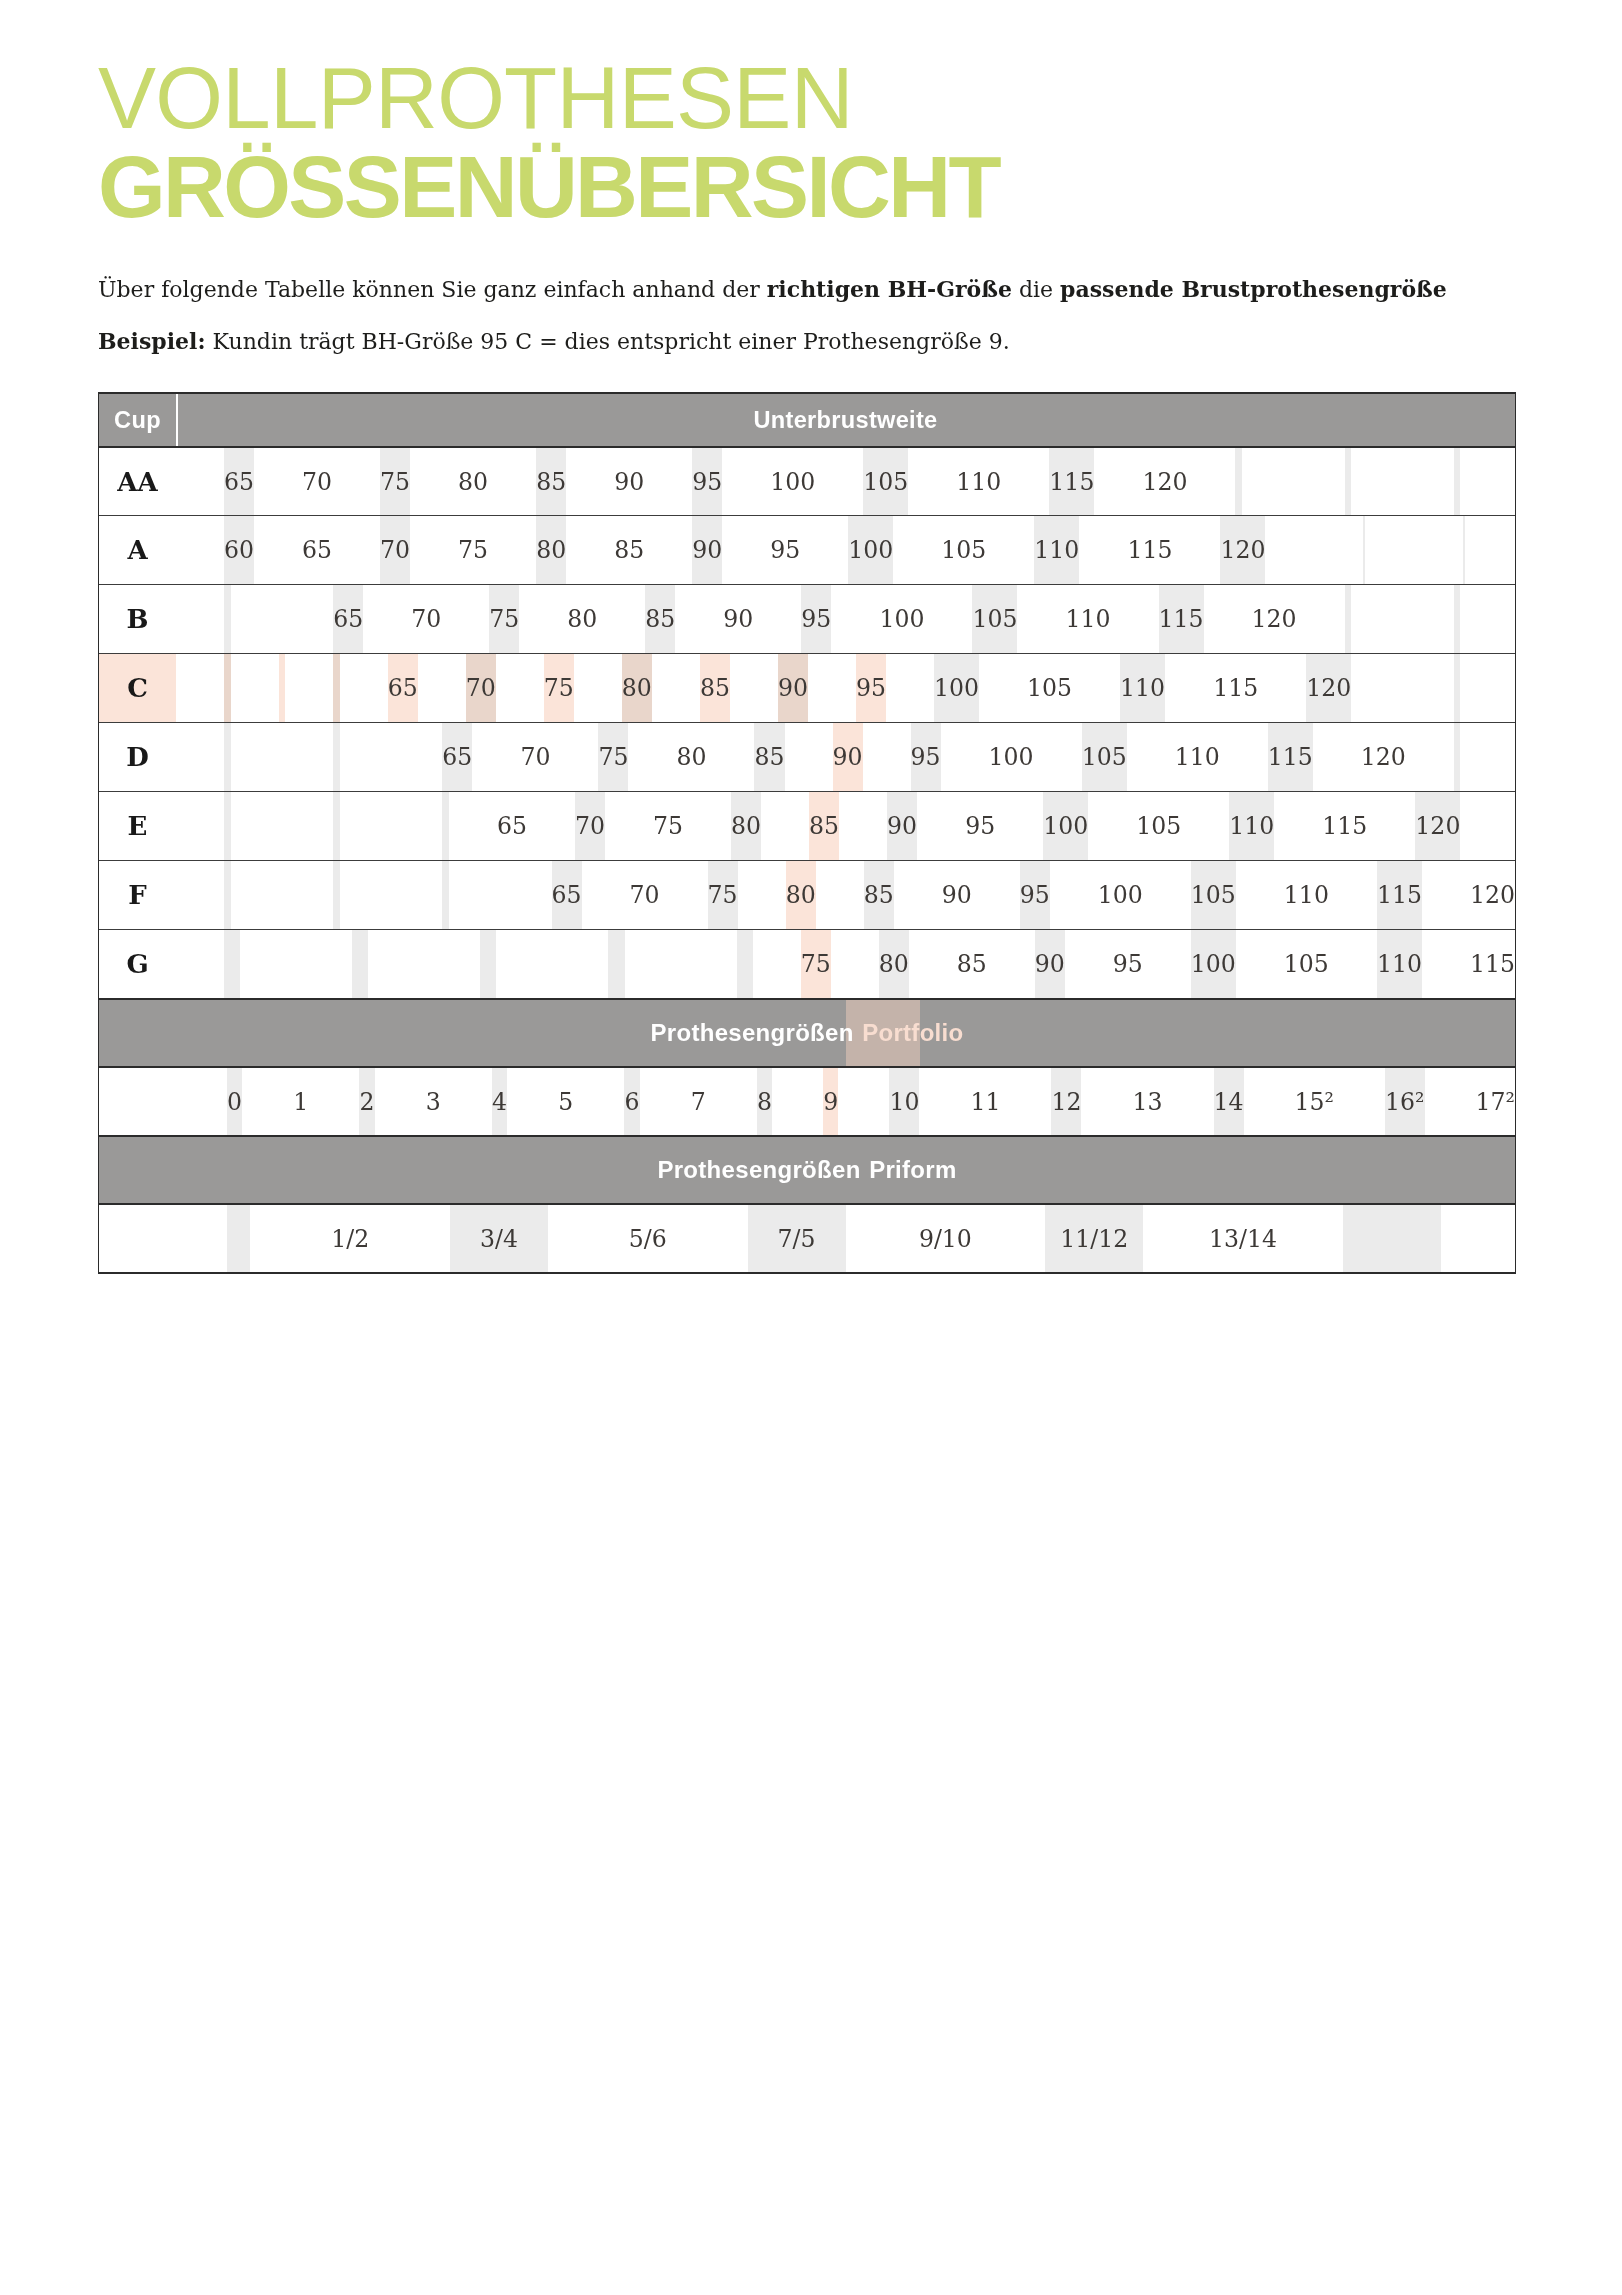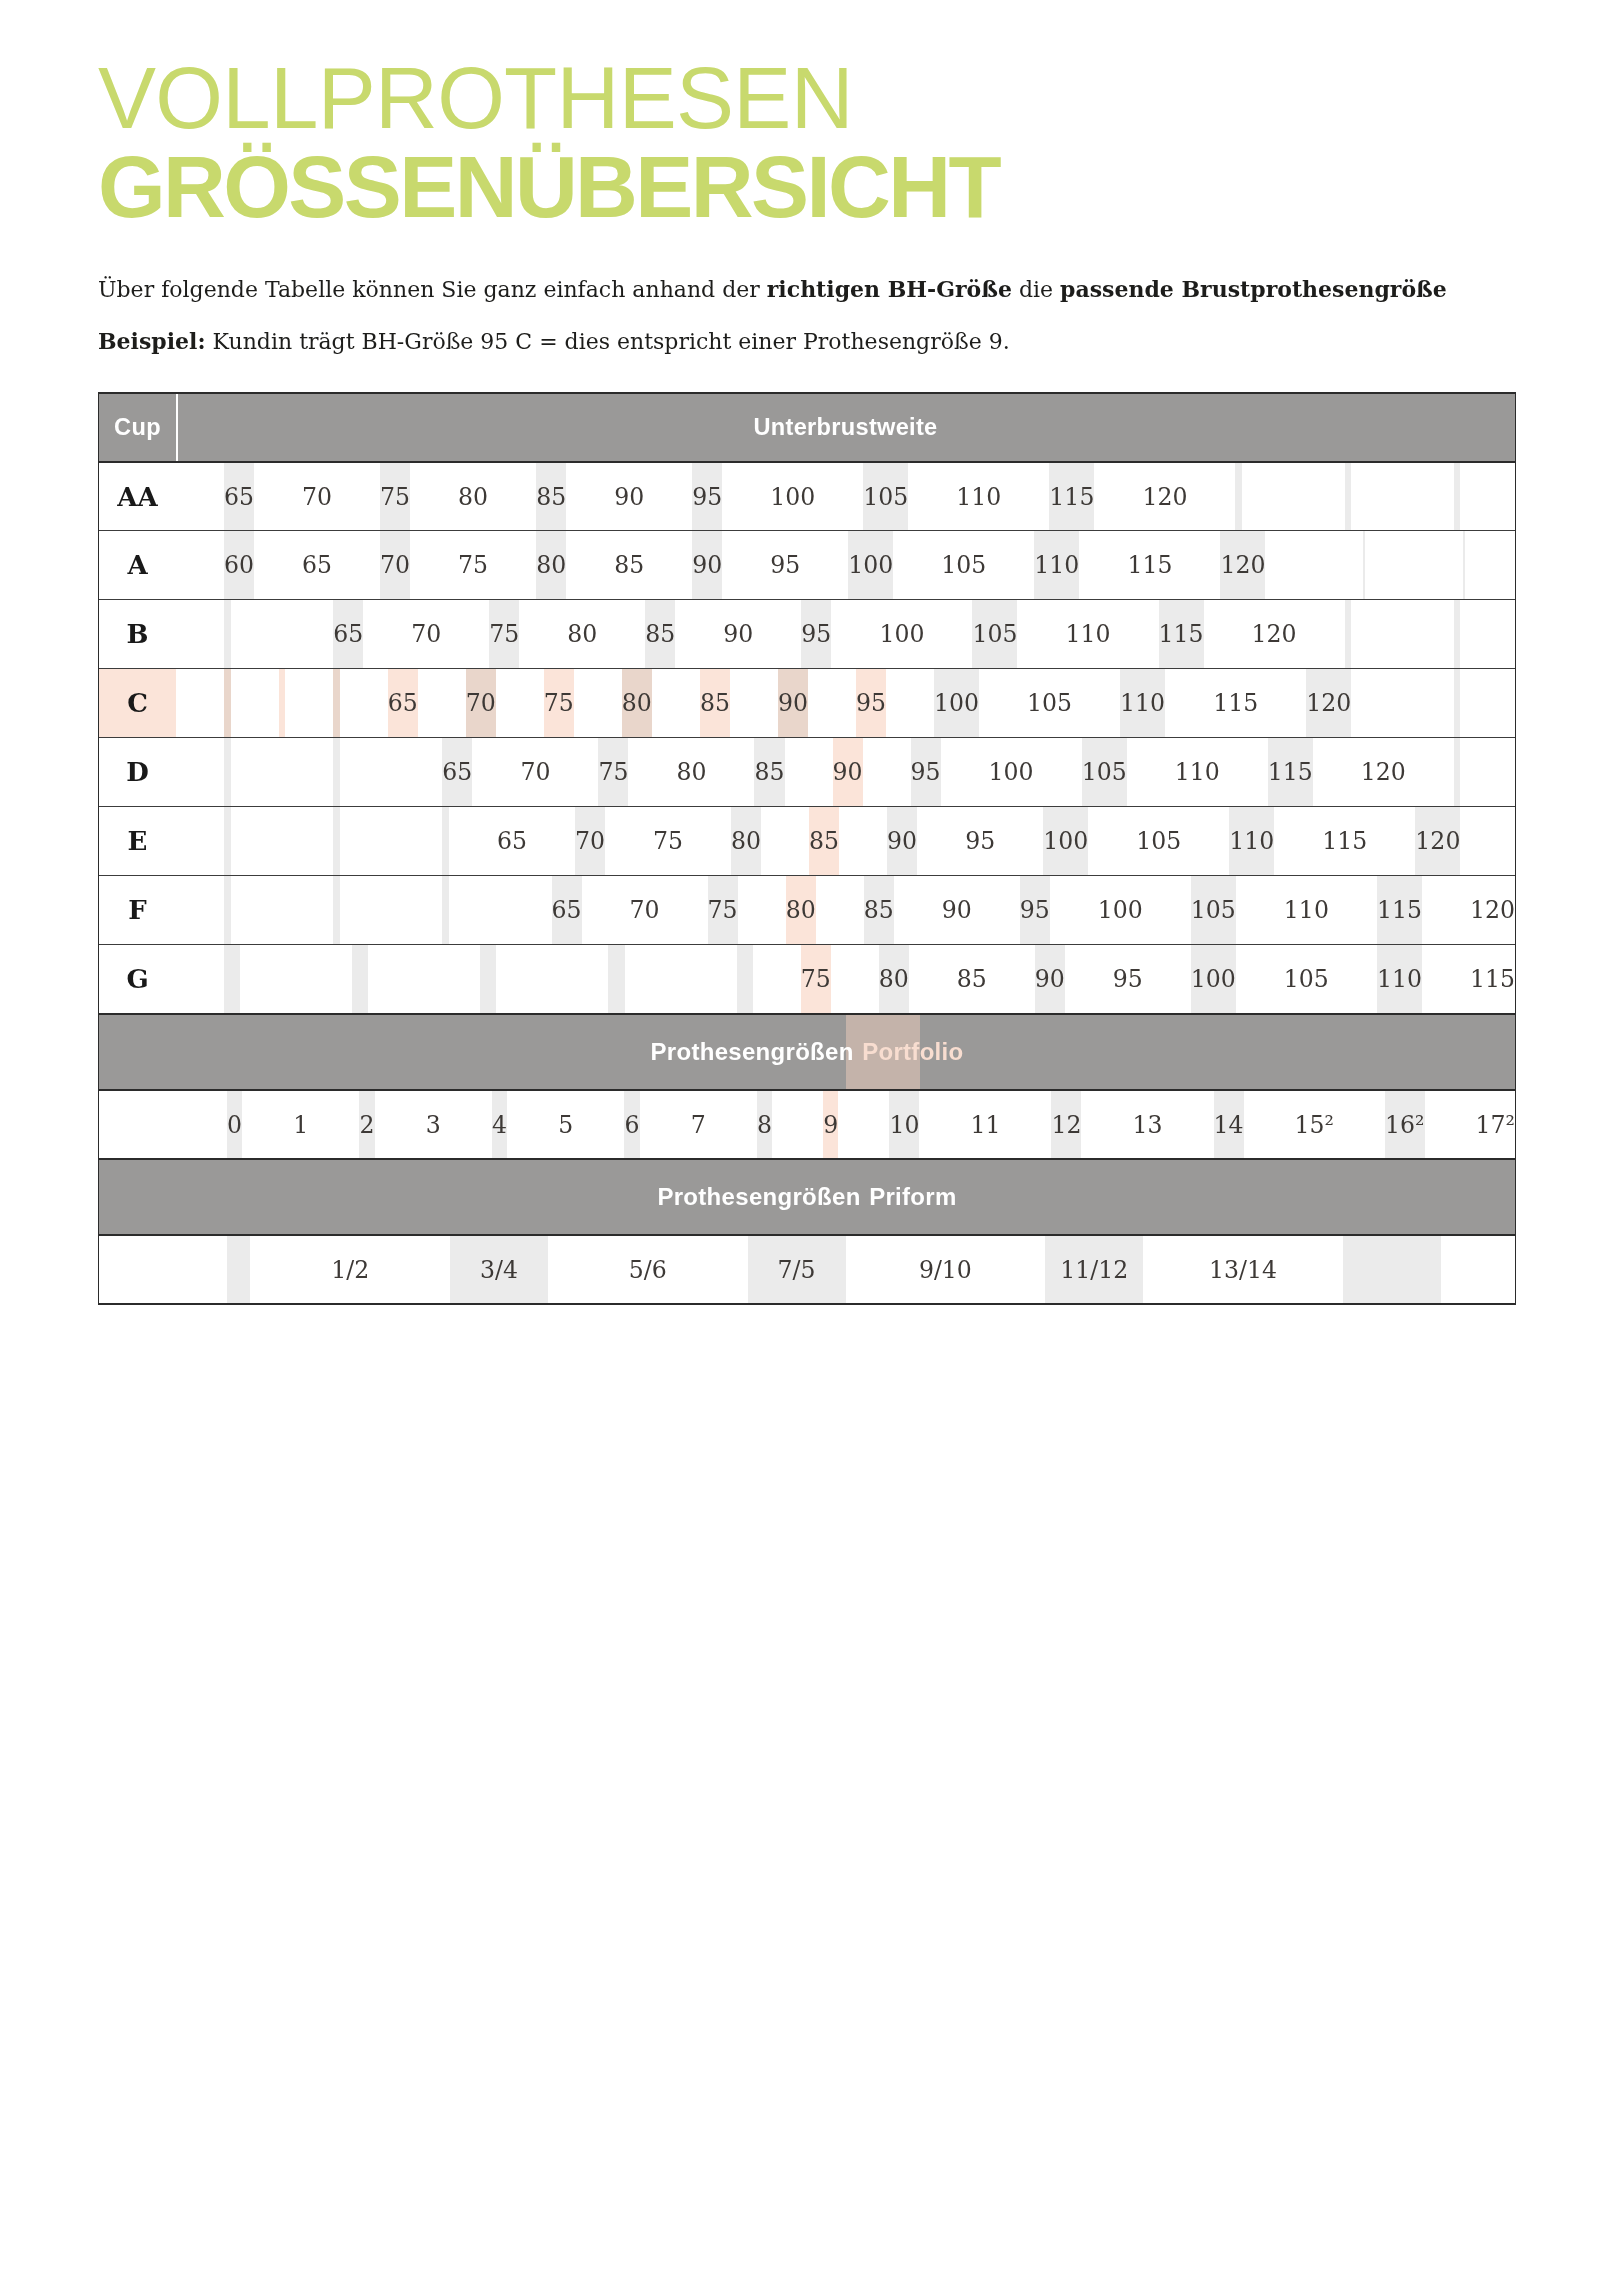--- a/index.html
+++ b/index.html
@@ -55,23 +55,23 @@
   }
   .trow{
     display:grid;
     grid-template-columns:77px repeat(18,1fr);
     position:relative;
   }
   .trow + .trow{border-top:1.3px solid var(--line);gap:48px;}
   .trow.bt3{border-top:2px solid var(--edge);}
   .trow.bt0{border-top:0;}
 
-  .header-row{height:67px;background:var(--band-gray);grid-template-columns:77px 1fr;text-align:right;}
+  .header-row{height:52px;background:var(--band-gray);grid-template-columns:77px 1fr;text-align:right;}
   .cup-row{height:69px;}
-  .band-row{height:76px;background:var(--band-gray);display:flex;align-items:center;justify-content:center;}
+  .band-row{height:68px;background:var(--band-gray);display:flex;align-items:center;justify-content:center;}
   .gap-row{height:69px;background:#fff;}
 
   .cell{
     display:flex;align-items:center;justify-content:center;
     position:relative;height:100%;
   }
   .cell.val{
     font-family:"DejaVu Serif","Liberation Serif",serif;
     font-size:23.6px;color:var(--num-ink);
   }

